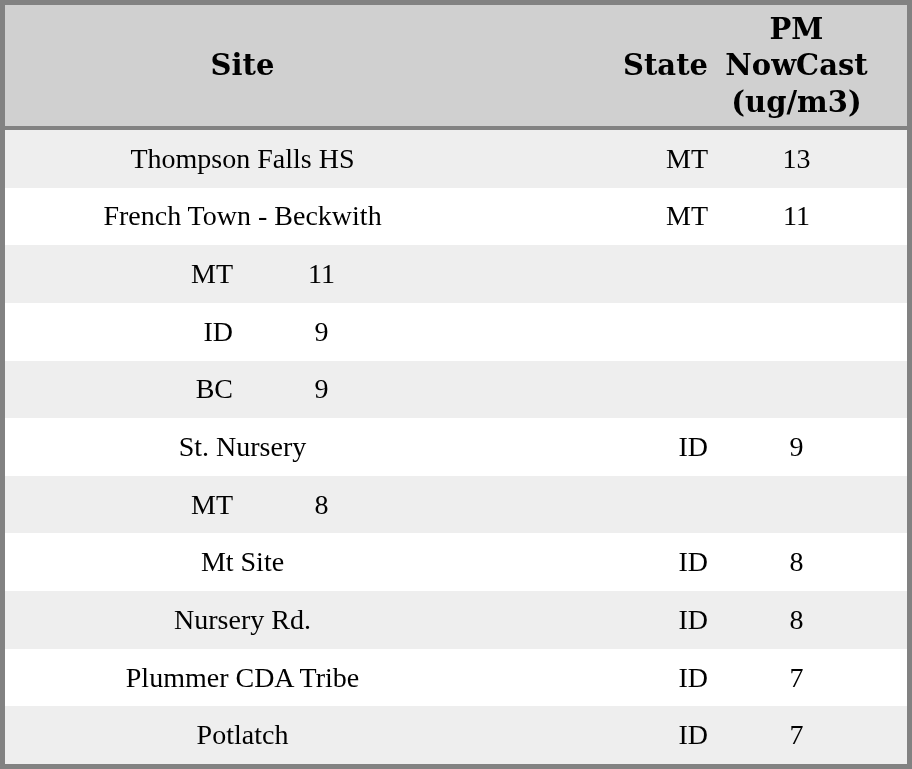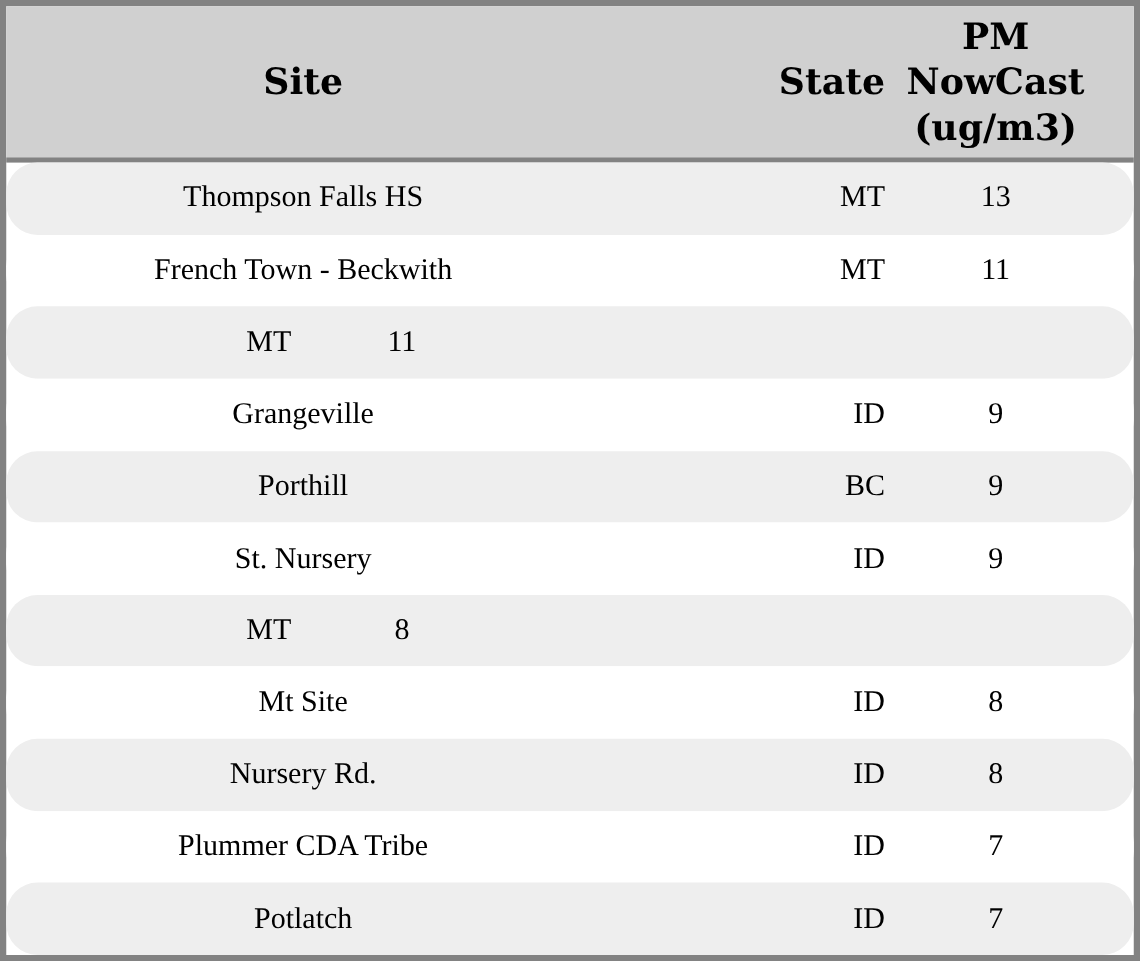--- a/index.html
+++ b/index.html
@@ -29,22 +29,21 @@
   .rows {
     flex: 1 1 auto;
     display: flex;
     flex-direction: column;
   }
   .row {
     flex: 1 1 auto;
     display: flex;
     align-items: center;
     background: #ffffff;
-    font-size: 24px;
-    border-radius: 25px;
+    font-size: 28px;
   }
   .row:nth-child(odd) { background: #eeeeee; }
   .cell { text-align: center; }
   .c-site  { width: 475px; }
   .c-state { width: 228px; text-align: right; }
   .c-pm    { width: 199px; box-sizing: border-box; padding-right: 22px; }
   .header-row .c-pm { white-space: pre-line; }
 </style>
 </head>
 <body>
@@ -68,26 +67,24 @@
     <div class="row">
       <div class="cell c-site">French Town - Beckwith</div>
       <div class="cell c-state">MT</div>
       <div class="cell c-pm">11</div>
     </div>
     <div class="row">
       <div class="cell c-state">MT</div>
       <div class="cell c-pm">11</div>
     </div>
     <div class="row">
-      <div class="cell c-site">Grangeville</div>
       <div class="cell c-state">ID</div>
       <div class="cell c-pm">9</div>
     </div>
     <div class="row">
-      <div class="cell c-site">Porthill</div>
       <div class="cell c-state">BC</div>
       <div class="cell c-pm">9</div>
     </div>
     <div class="row">
       <div class="cell c-site">St. Nursery</div>
       <div class="cell c-state">ID</div>
       <div class="cell c-pm">9</div>
     </div>
     <div class="row">
       <div class="cell c-state">MT</div>

